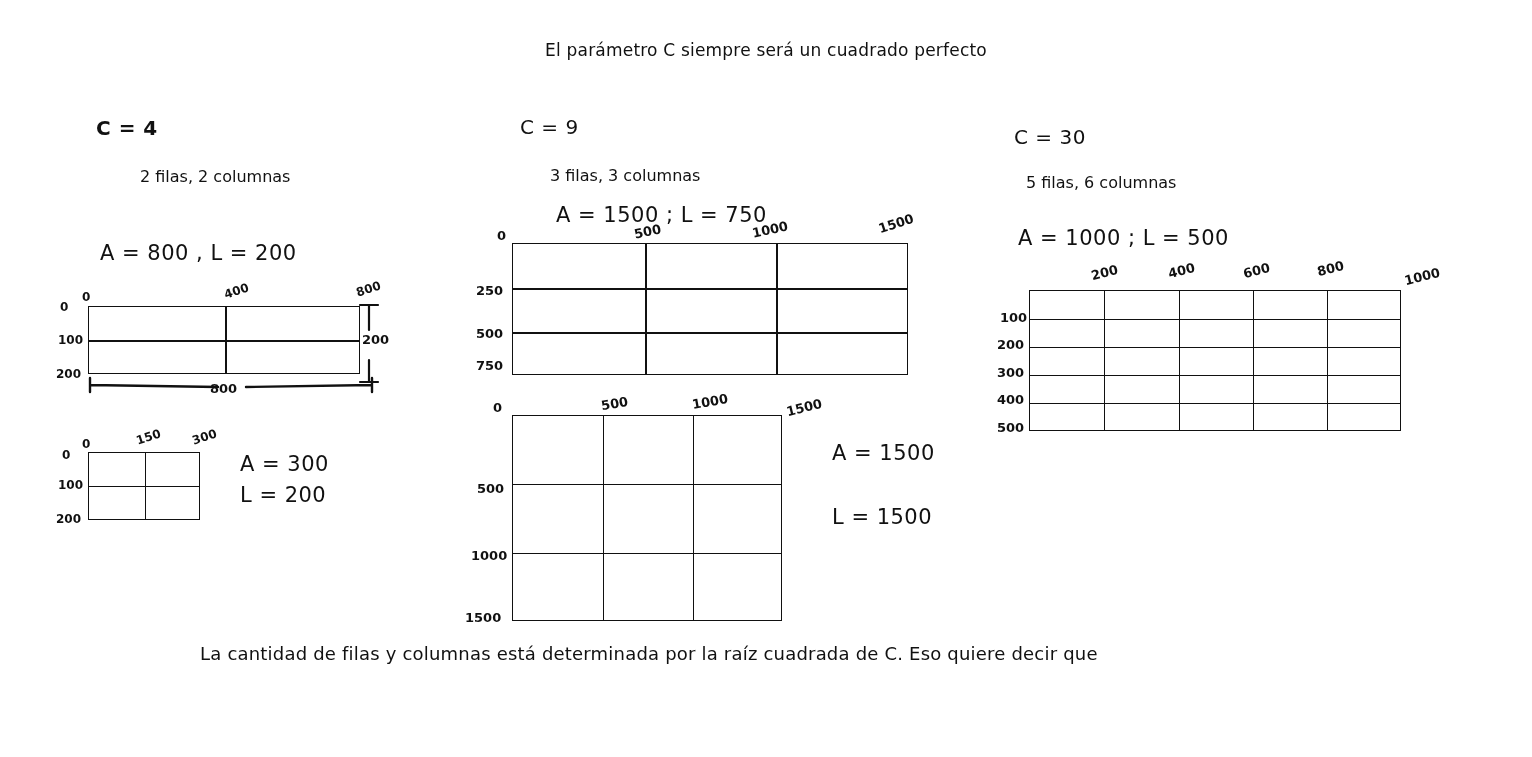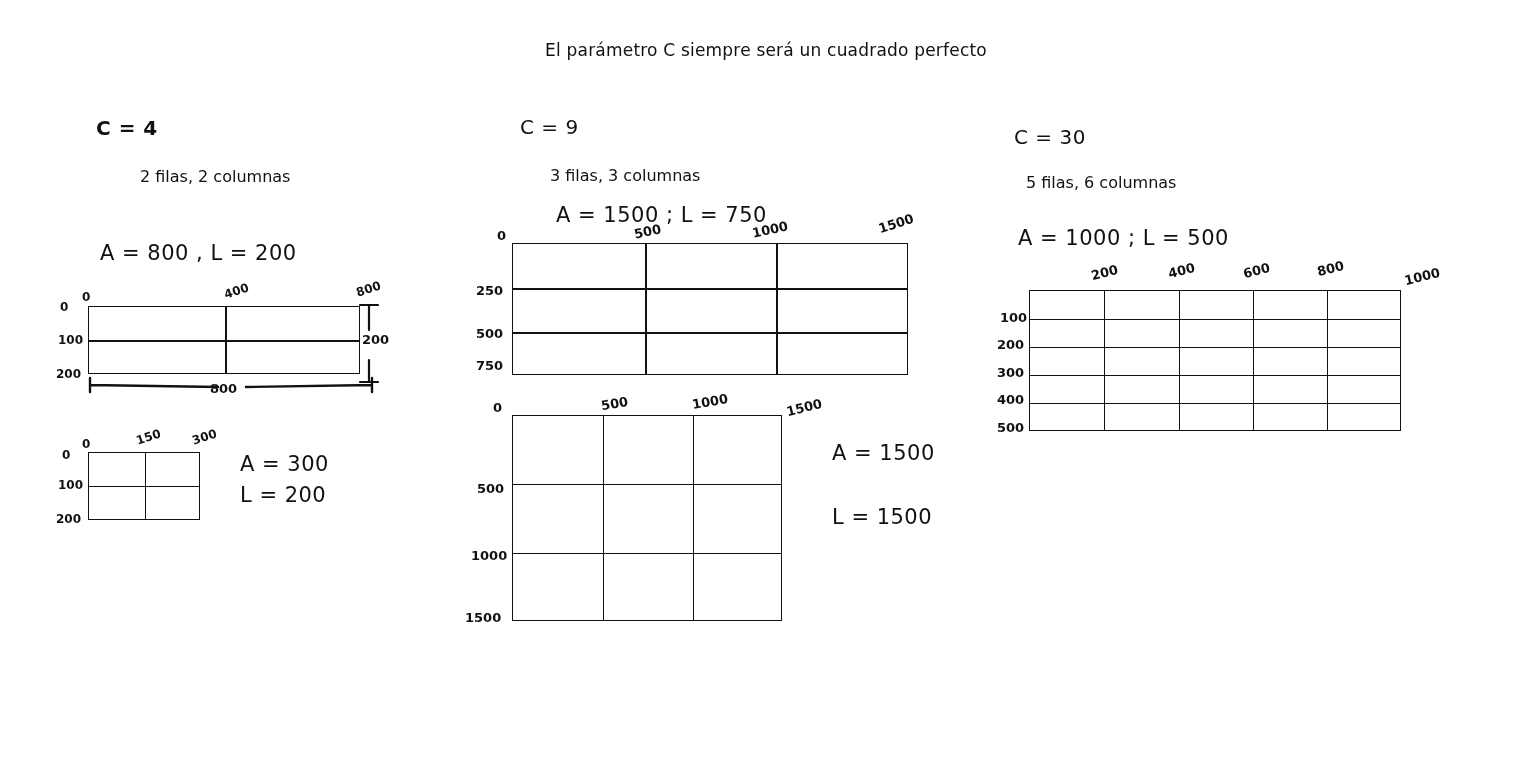--- a/index.html
+++ b/index.html
@@ -122,13 +122,14 @@
 <div class="abs hand tick-b" style="left:1243px;top:263px;transform:rotate(-14deg);">600</div>
 <div class="abs hand tick-b" style="left:1317px;top:261px;transform:rotate(-14deg);">800</div>
 <div class="abs hand tick-b" style="left:1404px;top:269px;transform:rotate(-14deg);">1000</div>
 <div class="abs hand tick-b" style="left:1000px;top:310px;">100</div>
 <div class="abs hand tick-b" style="left:997px;top:337px;">200</div>
 <div class="abs hand tick-b" style="left:997px;top:365px;">300</div>
 <div class="abs hand tick-b" style="left:997px;top:392px;">400</div>
 <div class="abs hand tick-b" style="left:997px;top:420px;">500</div>
 
 <div class="abs hand" id="bottom-note">
+  <div>La cantidad de filas y columnas está determinada por la raíz cuadrada de C. Eso quiere decir que</div>
 </div>
 
 </body></html>

